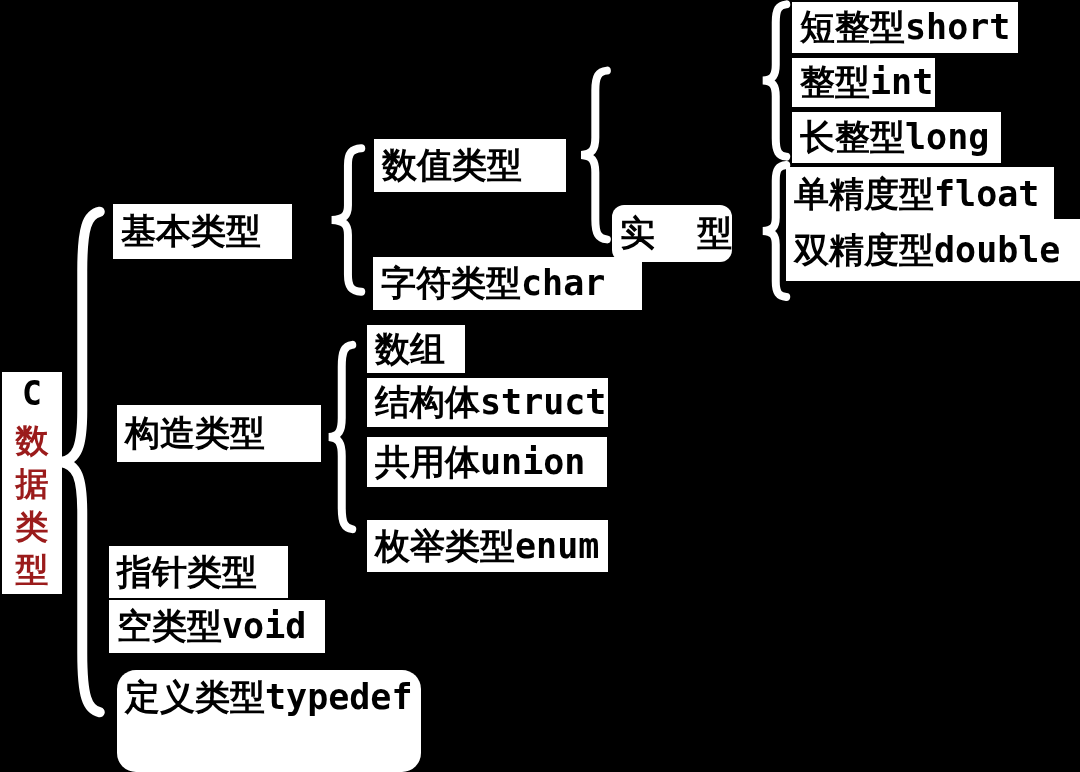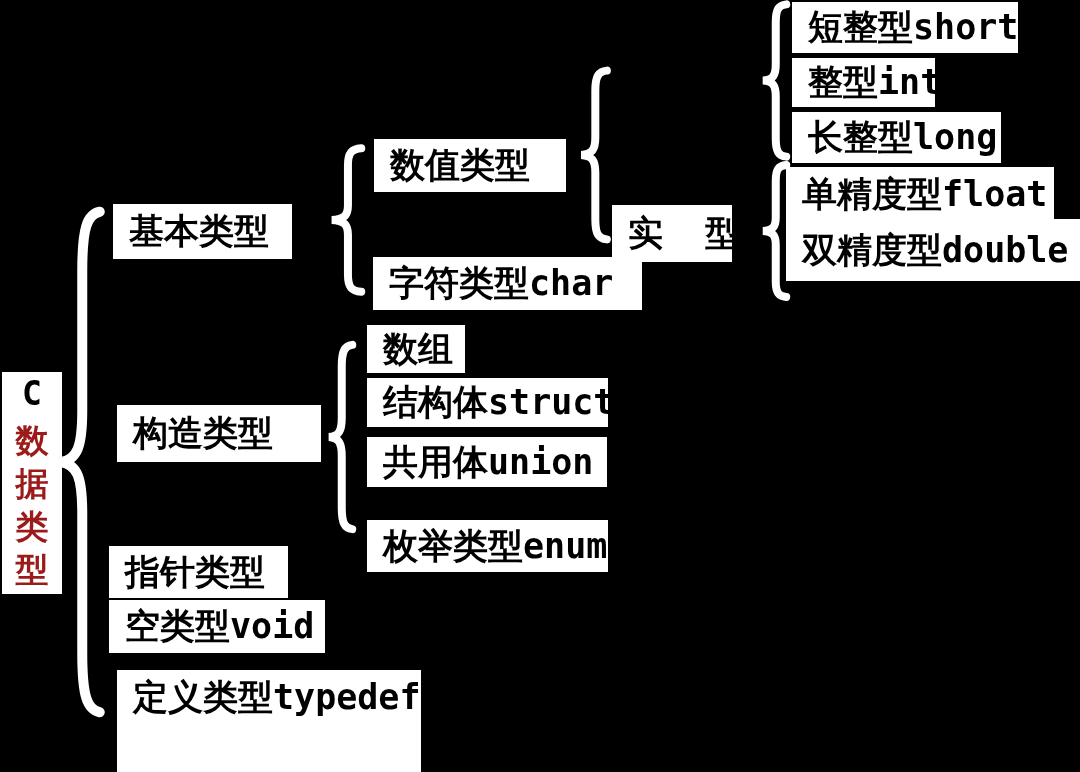--- a/index.html
+++ b/index.html
@@ -16,28 +16,29 @@
     font-family: "DejaVu Sans Mono", "DejaVu Sans", sans-serif;
   }
   .box {
     position: absolute;
     background: var(--box-bg, #fff);
     color: var(--text, #000);
     display: flex;
     align-items: center;
     font-weight: 700;
     font-size: 35px;
-    padding-left: 16px;
+    padding-left: 8px;
     box-sizing: border-box;
     white-space: pre;
     line-height: 1;
   }
   .box.top-align {
     align-items: flex-start;
     padding-top: 10px;
+    border-radius: 19px;
   }
   .root-box {
     position: absolute;
     background: var(--box-bg, #fff);
     display: flex;
     flex-direction: column;
     justify-content: center;
     text-align: center;
     font-weight: 700;
     font-size: 33px;
@@ -85,21 +86,21 @@
 
   <div class="box" style="left:374px; top:139px; width:192px; height:53px;">数值类型</div>
 
   <div class="box" style="left:373px; top:257px; width:269px; height:53px;">字符类型char</div>
 
   <svg class="brace" style="left:578px; top:68px; width:33px; height:174px;" viewBox="0 0 40 200" preserveAspectRatio="none">
     <path d="M 35 3 C 25 4 21 9 21 26 L 21 80 C 21 94 17 99 4 100 C 17 101 21 106 21 120 L 21 174 C 21 191 25 196 35 197" stroke-width="8" vector-effect="non-scaling-stroke"></path>
   </svg>
 
 
-  <div class="box" style="left:612px; top:205px; width:120px; height:57px;">实  型</div>
+  <div class="box" style="left:612px; top:205px; width:120px; height:57px;border-radius:12px;">实  型</div>
 
   <svg class="brace" style="left:760px; top:2px; width:30px; height:157px;" viewBox="0 0 40 200" preserveAspectRatio="none">
     <path d="M 35 3 C 25 4 21 9 21 26 L 21 80 C 21 94 17 99 4 100 C 17 101 21 106 21 120 L 21 174 C 21 191 25 196 35 197" stroke-width="8" vector-effect="non-scaling-stroke"></path>
   </svg>
 
   <svg class="brace" style="left:760px; top:163px; width:30px; height:136px;" viewBox="0 0 40 200" preserveAspectRatio="none">
     <path d="M 35 3 C 25 4 21 9 21 26 L 21 80 C 21 94 17 99 4 100 C 17 101 21 106 21 120 L 21 174 C 21 191 25 196 35 197" stroke-width="8" vector-effect="non-scaling-stroke"></path>
   </svg>
 
   <div class="box" style="left:792px; top:2px; width:226px; height:51px;">短整型short</div>

